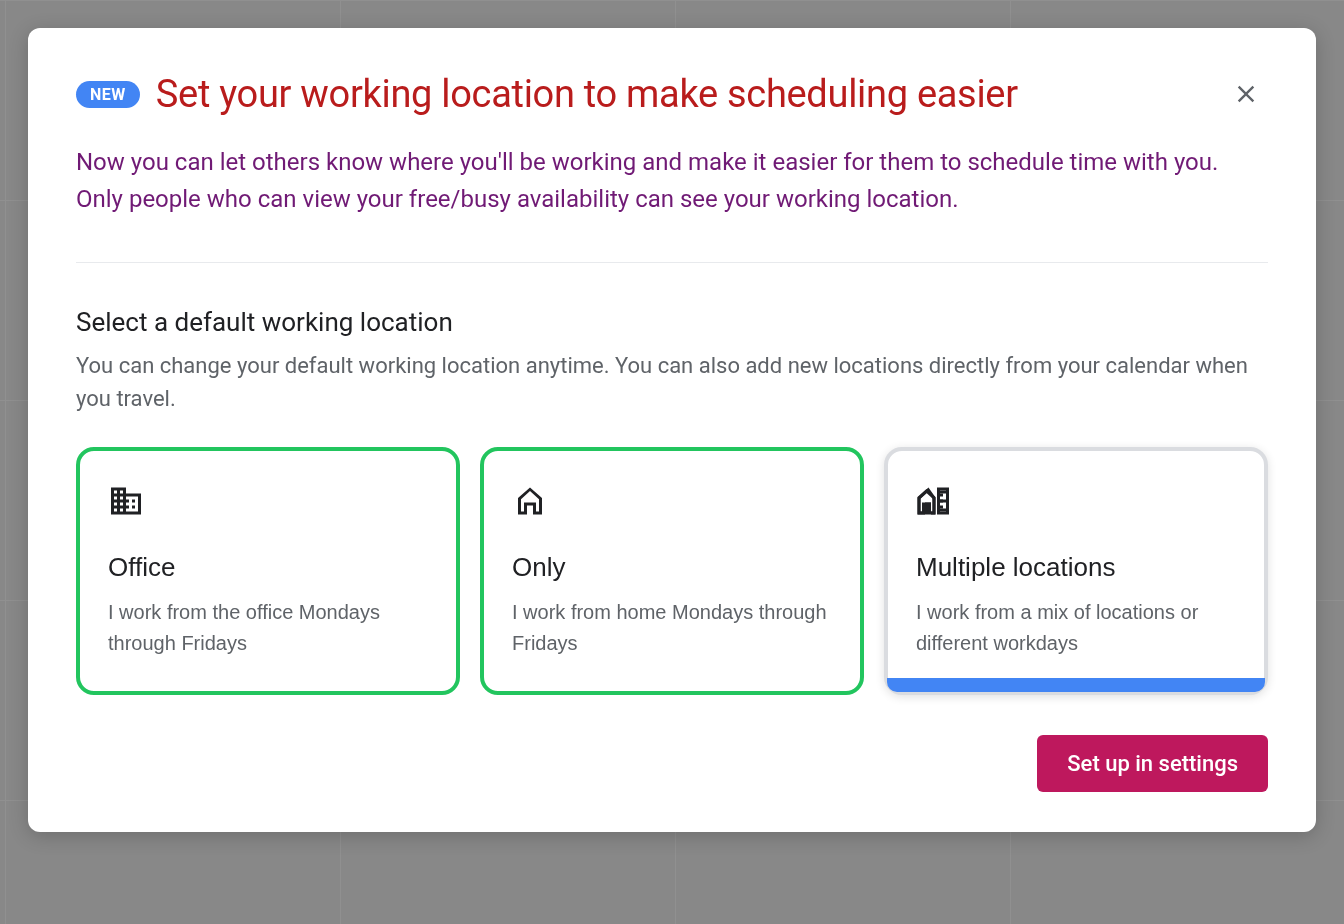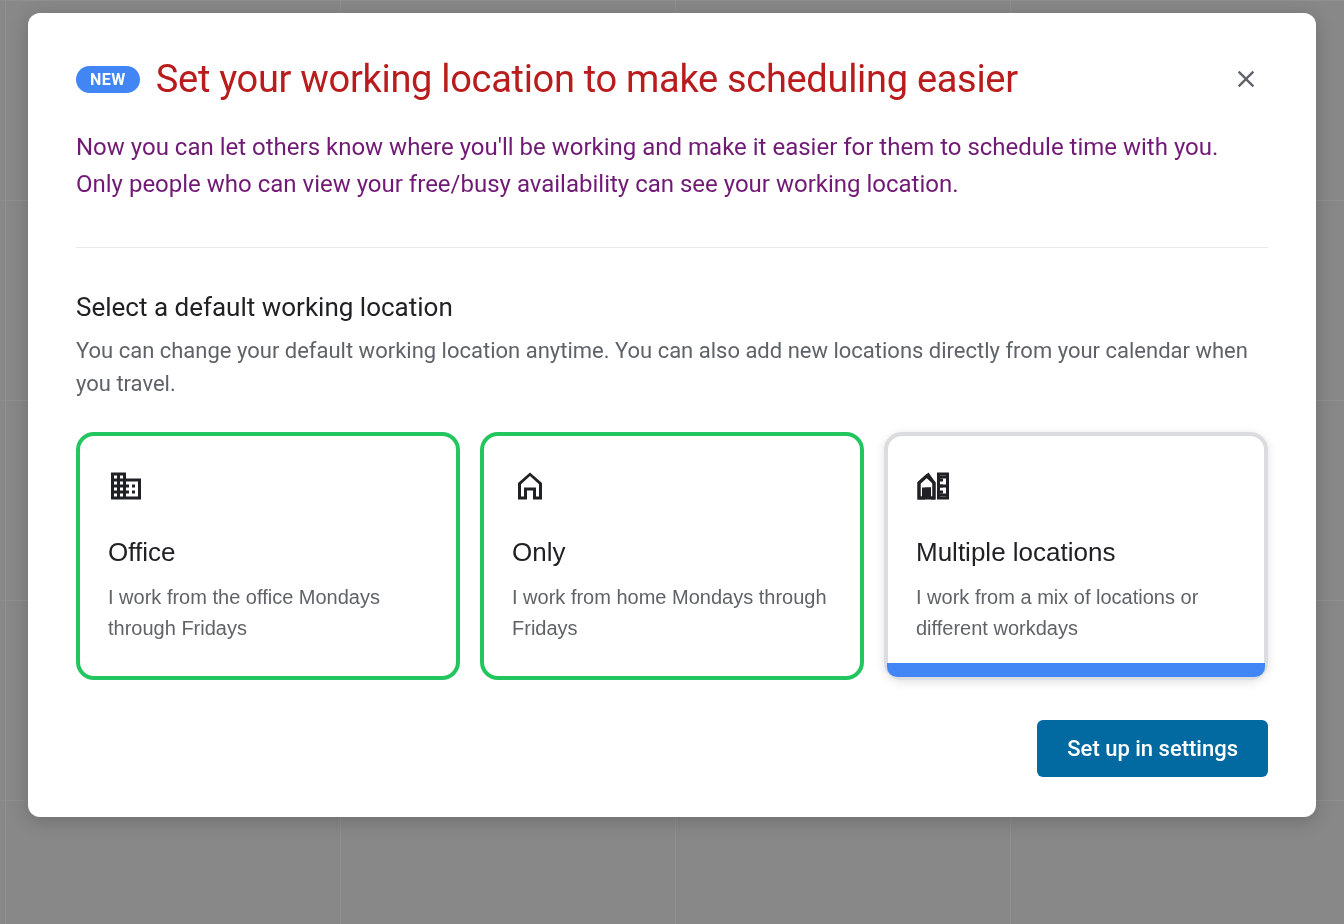--- a/index.html
+++ b/index.html
@@ -33,21 +33,21 @@
       background-image: 
         linear-gradient(to right, #999 1px, transparent 1px),
         linear-gradient(to bottom, #999 1px, transparent 1px);
       background-size: 335px 200px;
       background-position: 5px 0;
       opacity: 0.5;
     }
     
     .modal {
       position: absolute;
-      top: 13px;
+      top: 28px;
       left: 28px;
       right: 28px;
       background: #fff;
       border-radius: 12px;
       padding: 44px 48px 40px 48px;
       box-shadow: 0 4px 20px rgba(0,0,0,0.2);
     }
     
     .modal-header {
       display: flex;
@@ -186,21 +186,21 @@
       border: none;
       font-family: inherit;
     }
     
     .btn-text {
       background: transparent;
       color: #5f6368;
     }
     
     .btn-primary {
-      background: #0369a1;
+      background: #be185d;
       color: #fff;
     }
   </style>
 </head>
 <body>
 
 <div class="backdrop"></div>
 
 <div class="modal">
   <div class="modal-header">

